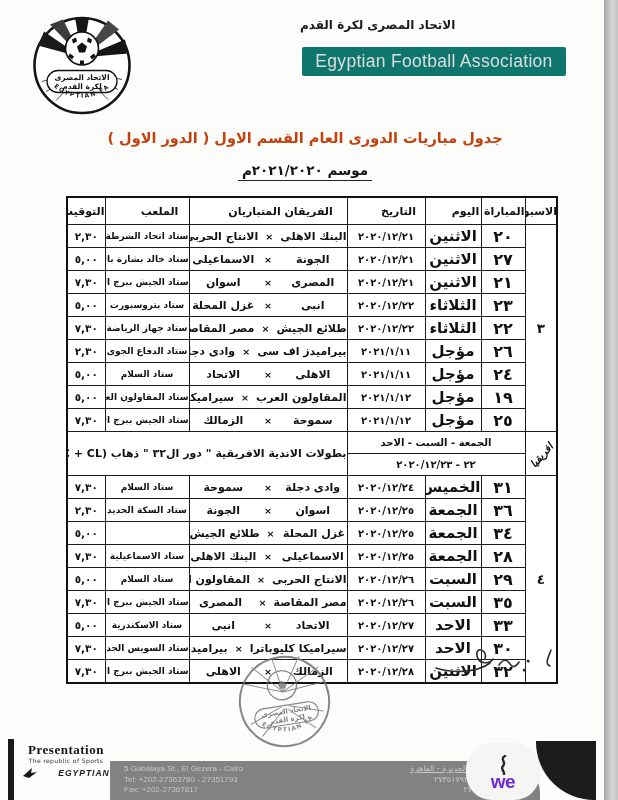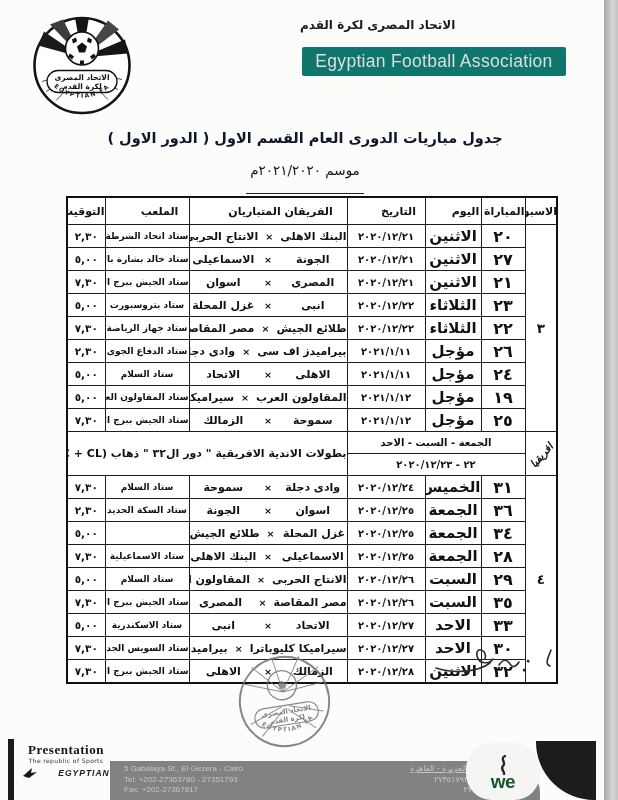--- a/index.html
+++ b/index.html
@@ -9,23 +9,23 @@
   
   #efa-logo{position:absolute;left:32px;top:13px;width:100px;height:105px;}
   #hdr-ar{position:absolute;left:300px;top:18px;width:268px;height:26px;
           font-size:12px;font-weight:bold;text-align:left;direction:rtl;color:#1c1c1c;}
   #hdr-bar{position:absolute;left:302px;top:47px;width:264px;height:29px;background:#0f766e;
            border-radius:2px;display:flex;align-items:center;justify-content:center;}
   #hdr-bar span{color:#dedede;font-family:"Liberation Sans",sans-serif;font-size:17.5px;letter-spacing:.3px;}
 
   
   #doc-title{position:absolute;left:60px;top:130px;width:490px;text-align:center;direction:rtl;
-             font-size:14.5px;font-weight:bold;color:#0f172a;}
+             font-size:14.5px;font-weight:bold;color:#c2410c;}
   #doc-season{position:absolute;left:60px;top:160px;width:490px;text-align:center;direction:rtl;}
-  #doc-season span{font-size:13.5px;font-weight:normal;border-bottom:1.5px solid #222;padding:0 4px 15px;text-align:right;}
+  #doc-season span{font-size:13.5px;font-weight:bold;border-bottom:1.5px solid #222;padding:0 4px 2px;text-align:right;}
 
   
   #sched{position:absolute;left:66px;top:196px;width:490px;border-collapse:collapse;direction:rtl;
          table-layout:fixed;background:#fff;}
   #sched,#sched td,#sched th{border:1px solid #1d1d1d;}
   #sched{border:2px solid #111;}
   #sched th,#sched td{padding:0;text-align:center;vertical-align:middle;font-weight:bold;
                       overflow:hidden;white-space:nowrap;color:#111;}
   #sched thead th{height:26px;font-size:11px;padding-left:25px;}
   #sched tbody td{height:22px;}
@@ -61,21 +61,21 @@
             border-radius:0 32px 0 0;display:flex;justify-content:space-between;padding:3px 14px 0 14px;
             box-sizing:border-box;}
   .addr{font-size:8px;line-height:10.5px;color:#c7c7c7;font-family:"Liberation Sans",sans-serif;}
   .addr-ar{direction:rtl;text-align:right;font-family:"DejaVu Sans",sans-serif;}
   .addr-ar .u{text-decoration:underline;}
   #we-black{position:absolute;left:536px;top:741px;width:60px;height:59px;background:#1c1c1c;
             border-bottom-left-radius:58px;}
   #we-blob{position:absolute;left:466px;top:743px;width:74px;height:57px;background:#f5f5f4;
            border-radius:26px;display:flex;flex-direction:column;align-items:center;justify-content:center;}
   #we-blob .we-txt{font-family:"Liberation Sans",sans-serif;font-weight:bold;font-size:19px;
-                   color:#14532d;line-height:14px;letter-spacing:-.5px;}
+                   color:#6d28d9;line-height:14px;letter-spacing:-.5px;}
 </style>
 </head>
 <body>
 
 <div id="page">
 
   <svg id="efa-logo" viewBox="0 0 100 100">
     <circle cx="50" cy="50" r="47.5" fill="#fff" stroke="#141414" stroke-width="2.6"></circle>
     <g>
       <path d="M50,42 L6,30 L12,16 Z" fill="#1a1a1a"></path>

